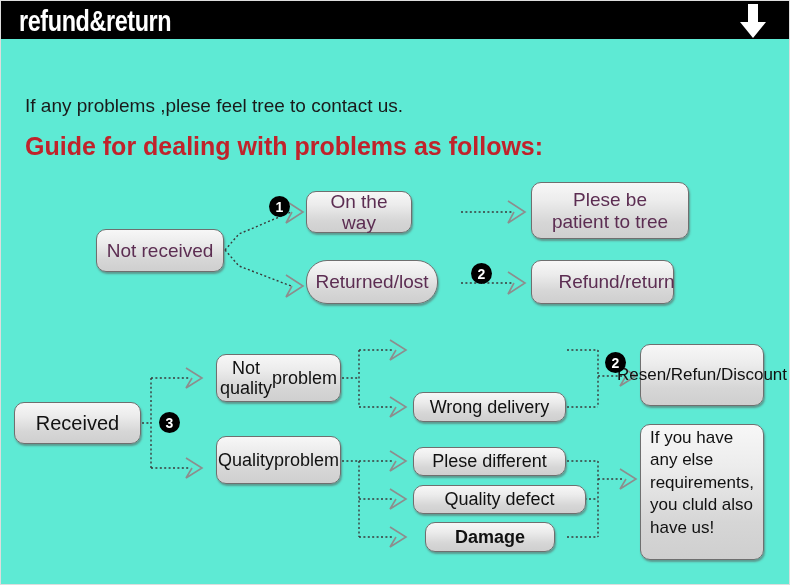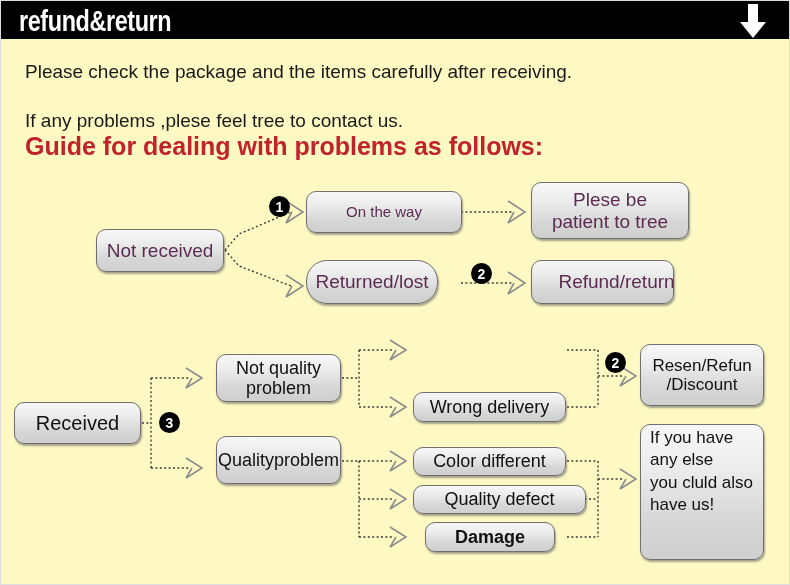--- a/index.html
+++ b/index.html
@@ -7,21 +7,21 @@
     padding: 0;
     background: #ffffff;
   }
   body {
     font-family: "Liberation Sans", sans-serif;
   }
   #page {
     position: relative;
     width: 790px;
     height: 585px;
-    background: #fef9c3;
+    background: #5eead4;
     overflow: hidden;
     border: 1px solid #ddd;
     box-sizing: border-box;
   }
 
   
   #header-bar {
     position: absolute;
     left: 0; top: 0;
     width: 790px; height: 38px;
@@ -48,21 +48,21 @@
 
   
   .intro-line {
     position: absolute;
     color: #1a1a1a;
     font-size: 19px;
     font-family: "Liberation Sans", sans-serif;
     white-space: nowrap;
   }
   #intro-line-1 { left: 24px; top: 60px; }
-  #intro-line-2 { left: 24px; top: 109px; }
+  #intro-line-2 { left: 24px; top: 94px; }
   #guide-heading {
     position: absolute;
     left: 24px; top: 131px;
     color: #c0232b;
     font-size: 25px;
     font-weight: bold;
     white-space: nowrap;
     font-family: "Liberation Sans", sans-serif;
   }
 
@@ -133,21 +133,20 @@
 
 <div id="page">
 
   <div id="header-bar">
     <div id="header-title">refund&amp;return</div>
     <svg id="header-arrow" viewBox="0 0 34 36">
       <polygon points="12,1 22,1 22,19 30,19 17,35 4,19 12,19" fill="#ffffff"></polygon>
     </svg>
   </div>
 
-  <div class="intro-line" id="intro-line-1">Please check the package and the items carefully after receiving.</div>
   <div class="intro-line" id="intro-line-2">If any problems ,plese feel tree to contact us.</div>
   <div id="guide-heading">Guide for dealing with problems as follows:</div>
 
   <svg id="connectors">
 
     <path class="conn" d="M224,249 L238,233 L290,211"></path>
     <polyline class="arrowhead" points="285,200 302,211 285,222 291,211"></polyline>
     <path class="conn" d="M224,249 L238,265 L290,285"></path>
     <polyline class="arrowhead" points="285,274 302,285 285,296 291,285"></polyline>
 
@@ -189,64 +188,65 @@
     <path class="conn" d="M566,460 L597,460"></path>
     <path class="conn" d="M566,498 L597,498"></path>
     <path class="conn" d="M566,536 L597,536"></path>
     <path class="conn" d="M597,460 L597,536"></path>
     <path class="conn" d="M597,478 L622,478"></path>
     <polyline class="arrowhead" points="619,468 635,478 619,488 625,478"></polyline>
   </svg>
 
   <div class="fbox purple" style="left:95px; top:228px; width:128px; height:43px; font-size:19px;">Not received</div>
 
-  <div class="fbox purple" style="left:305px; top:190px; width:156px; height:42px; font-size:15px;">On the way</div>
+  <div class="fbox purple" style="left:305px; top:190px; width:106px; height:42px; font-size:19px;">On the way</div>
 
   <div class="fbox purple" style="left:305px; top:259px; width:132px; height:44px; font-size:19px;border-radius:21px;">Returned/lost</div>
 
   <div class="fbox purple" style="left:530px; top:181px; width:158px; height:57px; font-size:19px; flex-direction:column;">
     <span>Plese be</span>
     <span>patient to tree</span>
   </div>
 
   <div class="fbox purple" style="left:530px; top:259px; width:143px; height:44px; font-size:19px;padding-left:33px;">Refund/return</div>
 
   <div class="badge" style="left:268px; top:195px;">1</div>
   <div class="badge" style="left:470px; top:262px;">2</div>
 
   <div class="fbox black" style="left:13px; top:401px; width:127px; height:42px; font-size:20px;">Received</div>
 
   <div class="badge" style="left:158px; top:411px;">3</div>
 
-  <div class="fbox black" style="left:215px; top:353px; width:125px; height:48px; font-size:18px; flex-direction:column;">
+  <div class="fbox black" style="left:215px; top:353px; width:125px; height:48px; font-size:18px; flex-direction:row;">
     <span>Not quality</span>
     <span>problem</span>
   </div>
 
   <div class="fbox black" style="left:215px; top:435px; width:125px; height:48px; font-size:18px; flex-direction:row;">
     <span>Quality</span>
     <span>problem</span>
   </div>
 
 
   <div class="fbox black" style="left:412px; top:391px; width:153px; height:30px; font-size:18px;">Wrong delivery</div>
 
-  <div class="fbox black" style="left:412px; top:446px; width:153px; height:29px; font-size:18px;">Color different</div>
+  <div class="fbox black" style="left:412px; top:446px; width:153px; height:29px; font-size:18px;">Plese different</div>
 
   <div class="fbox black" style="left:412px; top:484px; width:173px; height:29px; font-size:18px;">Quality defect</div>
 
   <div class="fbox black" style="left:424px; top:521px; width:130px; height:30px; font-size:18px;font-weight:bold;">Damage</div>
 
   <div class="badge" style="left:604px; top:351px;">2</div>
 
-  <div class="fbox black" style="left:639px; top:343px; width:124px; height:62px; font-size:17px; flex-direction:column;">
+  <div class="fbox black" style="left:639px; top:343px; width:124px; height:62px; font-size:17px; flex-direction:row;">
     <span>Resen/Refun</span>
     <span>/Discount</span>
   </div>
 
   <div class="fbox black left-align" style="left:639px; top:423px; width:124px; height:136px; font-size:17px; flex-direction:column; align-items:flex-start; justify-content:flex-start;">
     <span>If you have</span>
     <span>any else</span>
+    <span>requirements,</span>
     <span>you cluld also</span>
     <span>have us!</span>
   </div>
 
 </div>
 
 </body></html>

